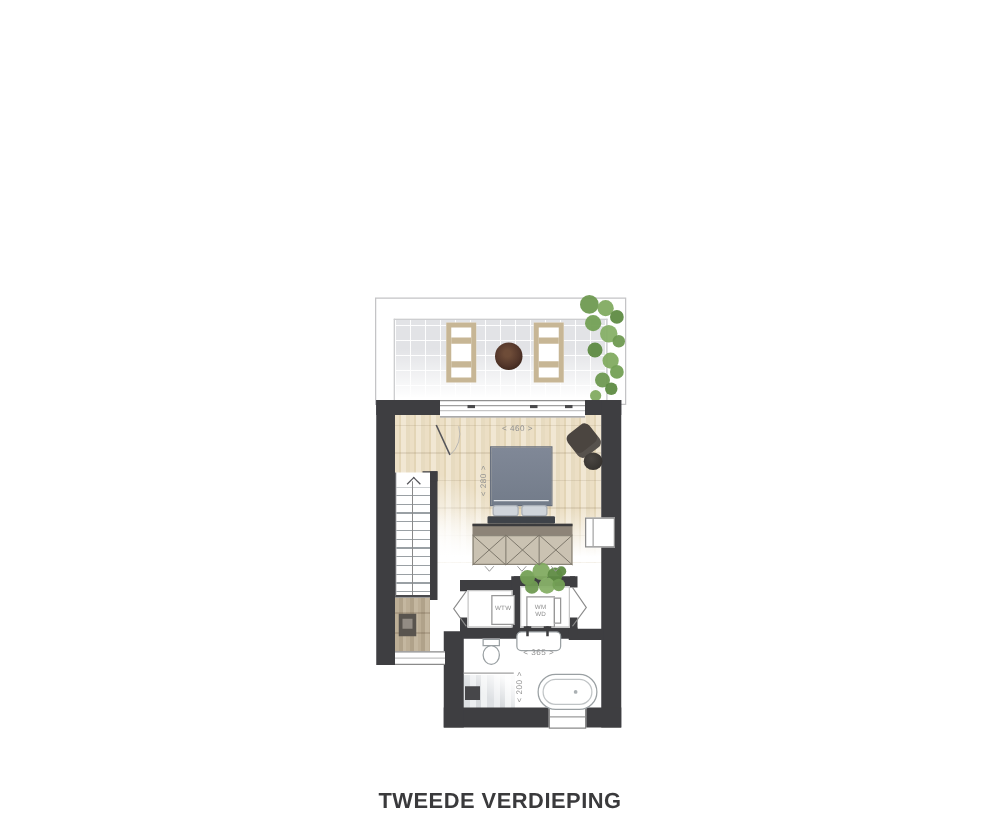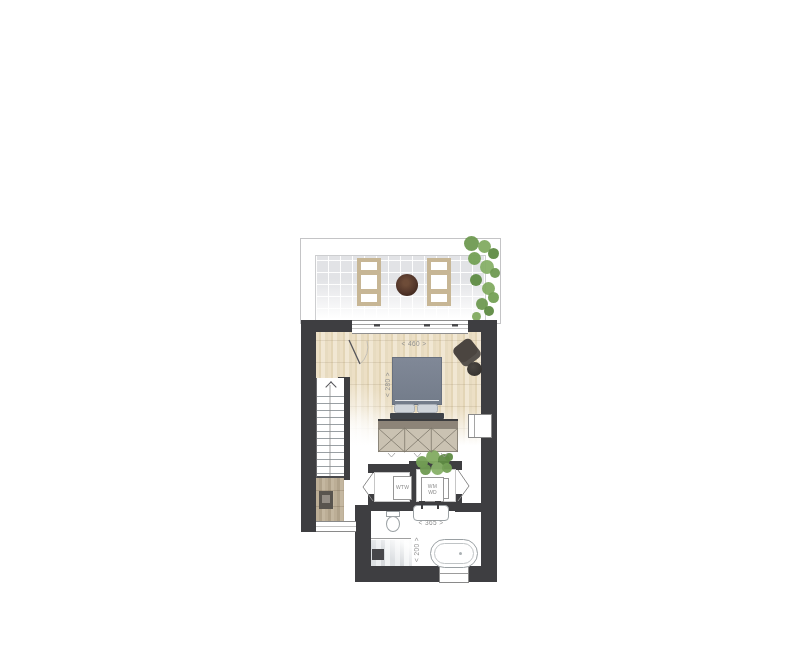--- a/index.html
+++ b/index.html
@@ -227,13 +227,14 @@
         <rect x="437" y="501" width="2" height="8"></rect>
     </g>
 
     <g fill="#4a4a4c">
       <rect x="374" y="324" width="6" height="2.5"></rect>
       <rect x="424" y="324" width="6" height="2.5"></rect>
       <rect x="452" y="324" width="6" height="2.5"></rect>
     </g>
   </svg>
 
+  <div class="title">TWEEDE VERDIEPING</div>
 </div>
 
 </body></html>

